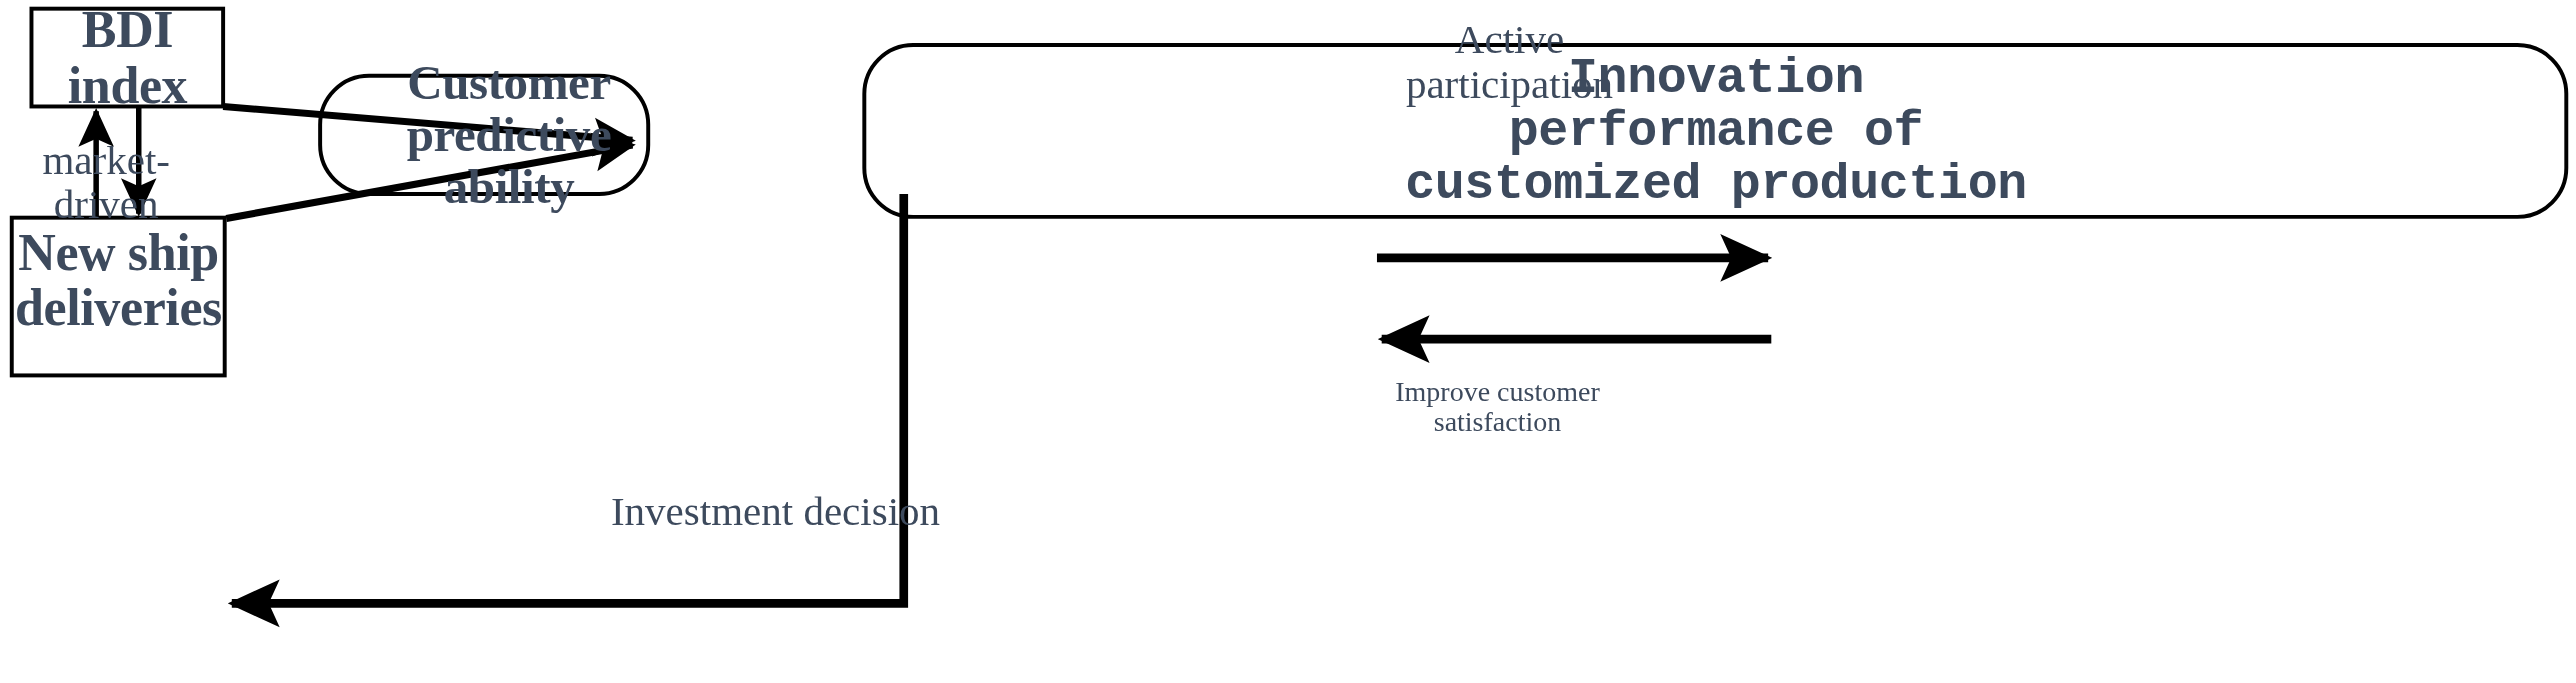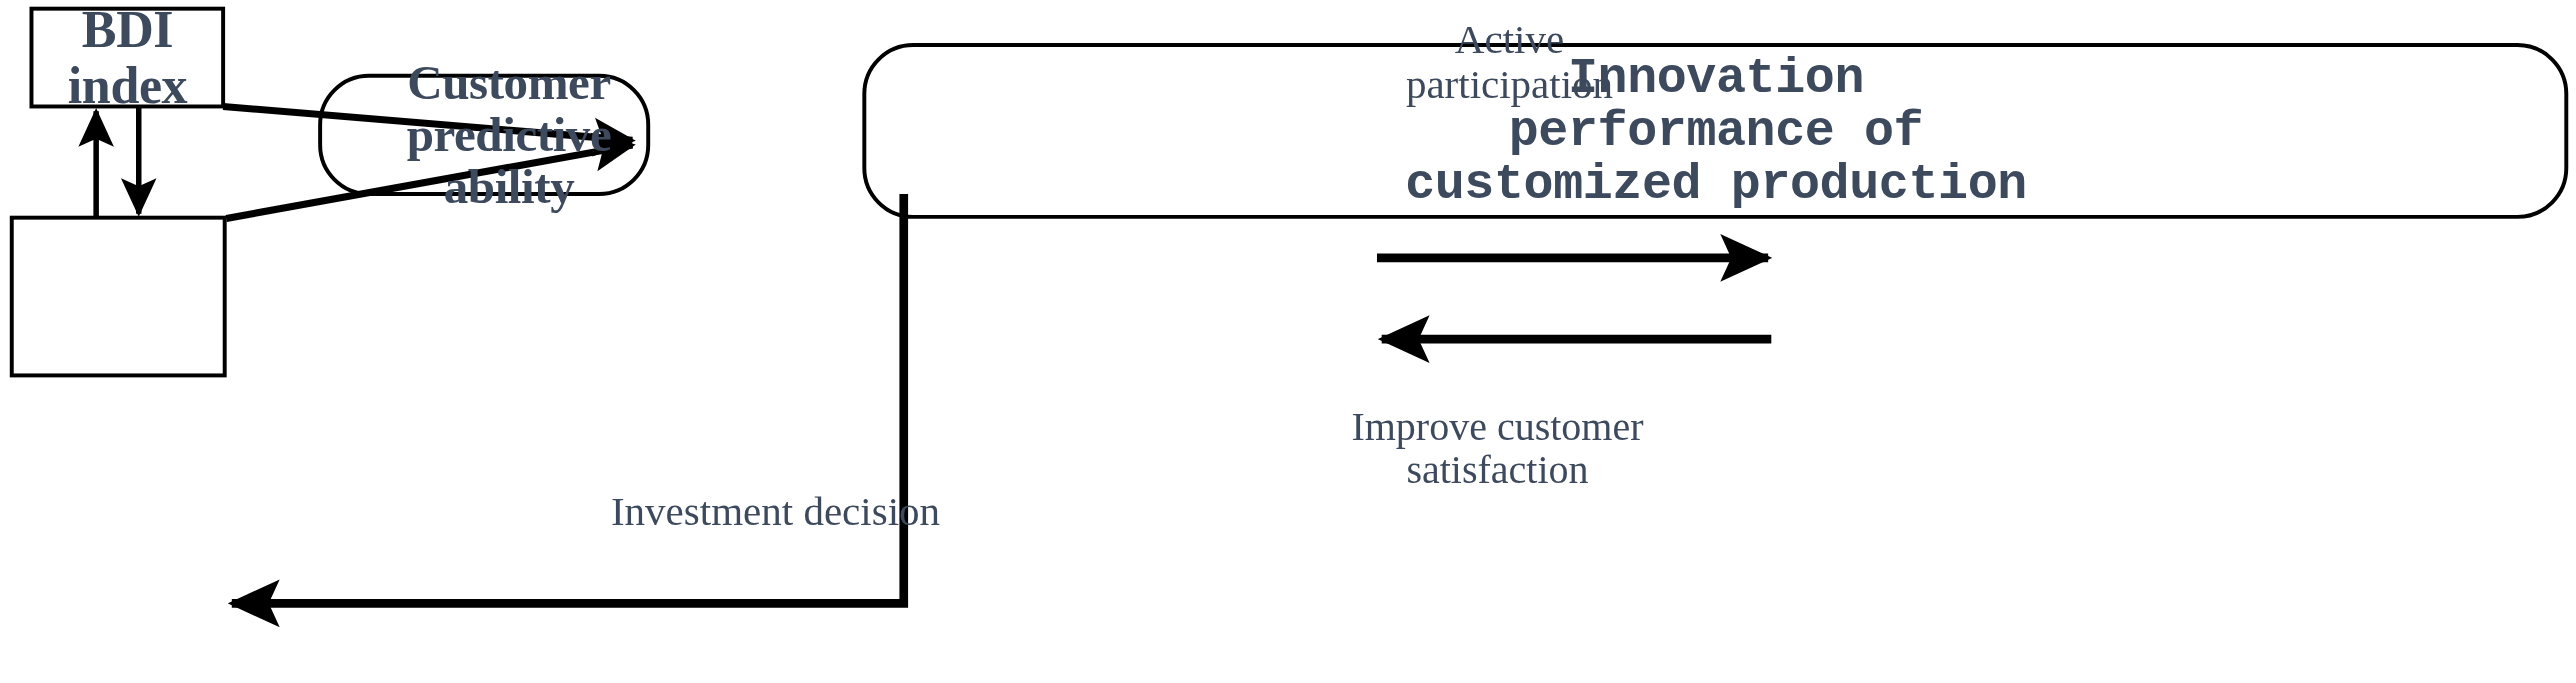--- a/index.html
+++ b/index.html
@@ -34,21 +34,21 @@
 
   
   #node-bdi-label      {left:28px;  top:8px;  width:193px; height:99px; font-size:52px; letter-spacing:-0.4px;}
   #node-newship-label  {left:8px;  top:217px; width:215px; height:126px; font-size:52px; letter-spacing:-0.4px;}
   #node-cpa-label      {left:317px; top:75px;  width:330px; height:120px; font-size:49px; letter-spacing:-0.4px;padding-left:24px;}
   #node-innovation-label{left:861px;top:44px; width:1704px;height:174px; font-size:50px; letter-spacing:-0.4px;font-family:Liberation Mono, monospace;}
 
   
   #edge-label-market      {left:4.7px;   top:138px; width:197px; font-size:41px;}
   #edge-label-active      {left:1341px;top:17.4px;  width:331px; font-size:41px;}
-  #edge-label-improve     {left:1309px;top:377px; width:371px; font-size:40px;margin-top:28px;}
+  #edge-label-improve     {left:1309px;top:377px; width:371px; font-size:28px;}
   #edge-label-investment  {left:599px; top:489px; width:347px; font-size:41px;}
 </style>
 </head>
 <body>
 
 <div id="diagram-root">
 
   <svg id="diagram-svg" viewBox="0 0 3266 866" xmlns="http://www.w3.org/2000/svg">
     <defs>
       <marker id="arrow-solid" viewBox="0 0 10 10" refX="9.2" refY="5" markerWidth="7" markerHeight="7" orient="auto-start-reverse">
@@ -79,28 +79,31 @@
 
     <line x1="2242" y1="430" x2="1748" y2="430" stroke="#000000" stroke-width="11" marker-end="url(#arrow-solid-lg)"></line>
 
     <polyline points="1142,246 1142,765 290,765" fill="none" stroke="#000000" stroke-width="11" marker-end="url(#arrow-solid-lg)"></polyline>
   </svg>
 
   <div class="node-label" id="node-bdi-index-label-wrap">
     <span id="node-bdi-label" class="node-label">BDI index</span>
   </div>
 
+  <span id="node-newship-label" class="node-label">New ship
+deliveries</span>
 
   <span id="node-cpa-label" class="node-label">Customer predictive
 ability</span>
 
   <span id="node-innovation-label" class="node-label">Innovation
 performance of
 customized production</span>
 
+  <span id="edge-label-market" class="edge-label">market-driven</span>
 
   <span id="edge-label-active" class="edge-label">Active
 participation</span>
 
   <span id="edge-label-improve" class="edge-label">Improve customer
 satisfaction</span>
 
   <span id="edge-label-investment" class="edge-label">Investment decision</span>
 
 </div>

